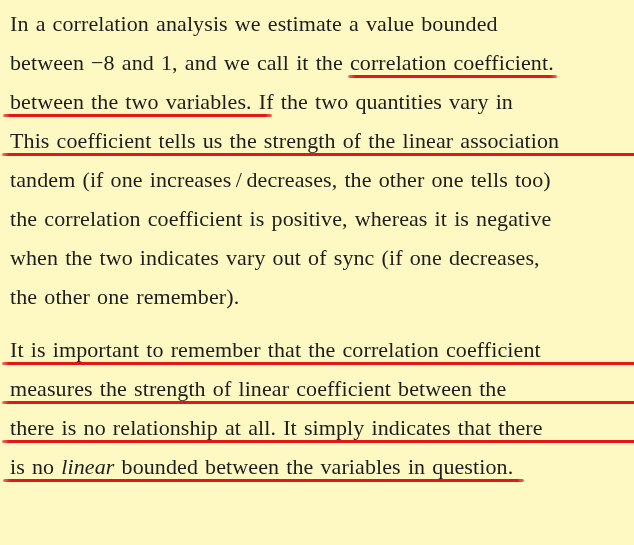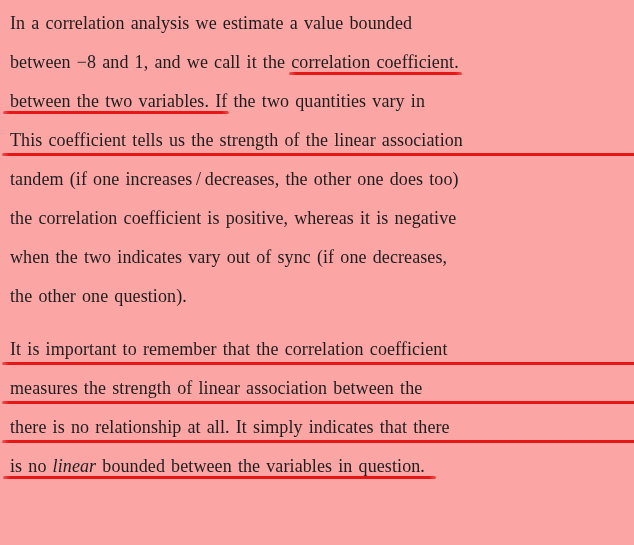--- a/index.html
+++ b/index.html
@@ -1,23 +1,23 @@
 <!DOCTYPE html>
 <html><head>
 <meta charset="utf-8">
 <style>
   html, body { margin: 0; padding: 0; }
   .page {
     position: relative;
     width: 634px;
     height: 545px;
-    background: #fca5a5;
+    background: #fef9c3;
     overflow: hidden;
     font-family: "Liberation Serif", "DejaVu Serif", serif;
-    font-size: 18px;
+    font-size: 22px;
     color: #1d1d1d;
     word-spacing: 1.5px;
     letter-spacing: 0.1px;
   }
   .para {
     position: absolute;
     left: 10px;
     white-space: nowrap;
   }
   .para-1 { top: 4px; }
@@ -72,39 +72,39 @@
     <div class="line">
       <span>between −8 and 1, and we call it the </span><span class="ul"><span>correlation coefficient.</span></span>
     </div>
     <div class="line">
       <span class="ul ul-extend-right"><span>between the two variables.</span></span><span> If the two quantities vary in</span>
     </div>
     <div class="line ul-line">
       <span>This coefficient tells us the strength of the linear association</span>
     </div>
     <div class="line">
-      <span>tandem (if one increases / decreases, the other one does too)</span>
+      <span>tandem (if one increases / decreases, the other one tells too)</span>
     </div>
     <div class="line">
       <span>the correlation coefficient is positive, whereas it is negative</span>
     </div>
     <div class="line">
       <span>when the two indicates vary out of sync (if one decreases,</span>
     </div>
     <div class="line">
-      <span>the other one question).</span>
+      <span>the other one remember).</span>
     </div>
   </div>
 
   <div class="para para-2">
     <div class="line ul-line">
       <span>It is important to remember that the correlation coefficient</span>
     </div>
     <div class="line ul-line">
-      <span>measures the strength of linear association between the</span>
+      <span>measures the strength of linear coefficient between the</span>
     </div>
     <div class="line ul-line">
       <span>there is no relationship at all. It simply indicates that there</span>
     </div>
     <div class="line">
       <span class="ul ul-last-line"><span>is no </span><span class="it">linear</span><span> bounded between the variables in question.</span></span>
     </div>
   </div>
 
 </div>

